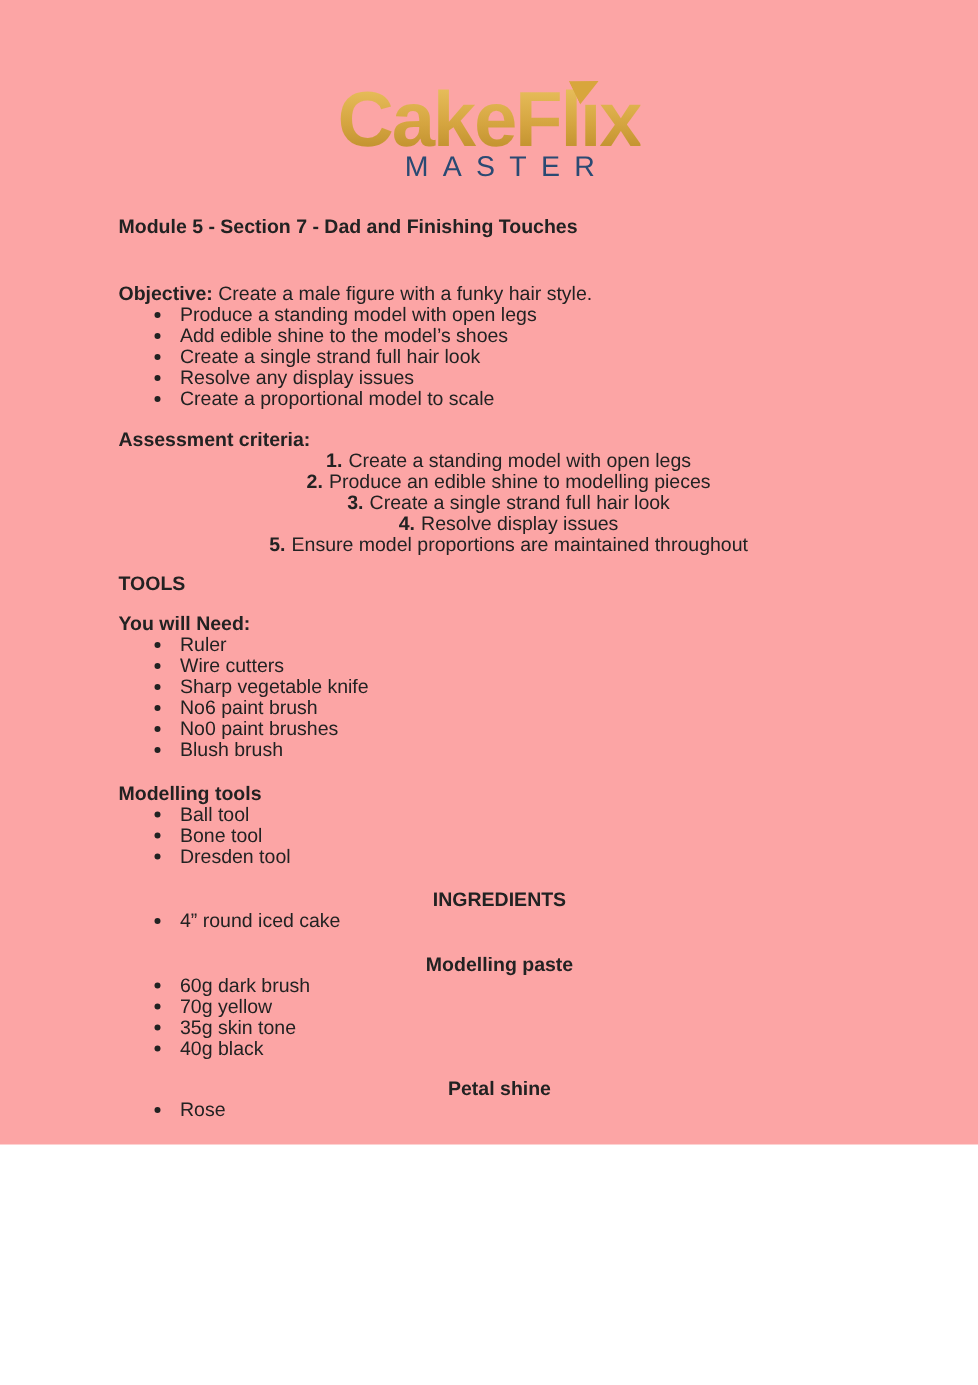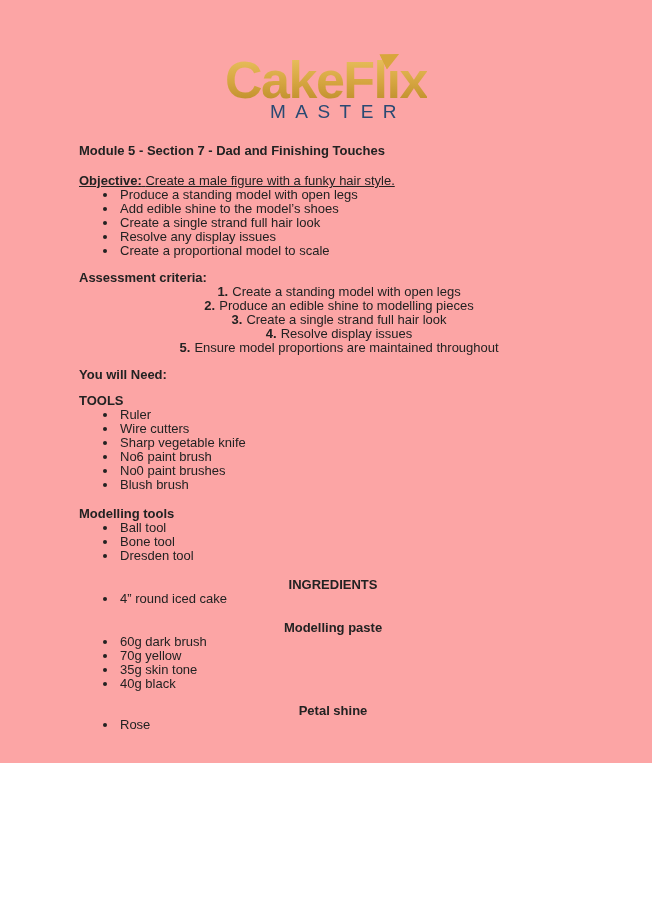--- a/index.html
+++ b/index.html
@@ -51,21 +51,21 @@
     color:#2a4a73;
   }
   
   .content {
     padding:23px 79px 0 79px;
     font-size:13px;
     line-height:14px;
   }
   .h { font-weight:700; }
   .indent1 { margin-left:14px;text-align:center; }
-  .mt16 { margin-top:16px;text-decoration:underline; }
+  .mt16 { margin-top:31px; }
   .mt15 { margin-top:15px; }
   .mt13 { margin-top:13px; }
   .mt12 { margin-top:12px; }
   .mt11 { margin-top:11px; }
   ul.bullets {
     list-style:disc;
     margin:0;
     padding-left:39px;
   }
   ul.bullets li { padding-left:2px; }
@@ -112,23 +112,23 @@
     <p class="h mt13">Assessment criteria:</p>
 
     <ol class="numbers mt12">
         <li>Create a standing model with open legs</li>
         <li>Produce an edible shine to modelling pieces</li>
         <li>Create a single strand full hair look</li>
         <li>Resolve display issues</li>
         <li>Ensure model proportions are maintained throughout</li>
       </ol>
 
+    <p class="h mt12">TOOLS</p>
+
     <p class="h mt13">You will Need:</p>
-
-    <p class="h mt12">TOOLS</p>
 
     <ul class="bullets mt13">
         <li>Ruler</li>
         <li>Wire cutters</li>
         <li>Sharp vegetable knife</li>
         <li>No6 paint brush</li>
         <li>No0 paint brushes</li>
         <li>Blush brush</li>
       </ul>
 

